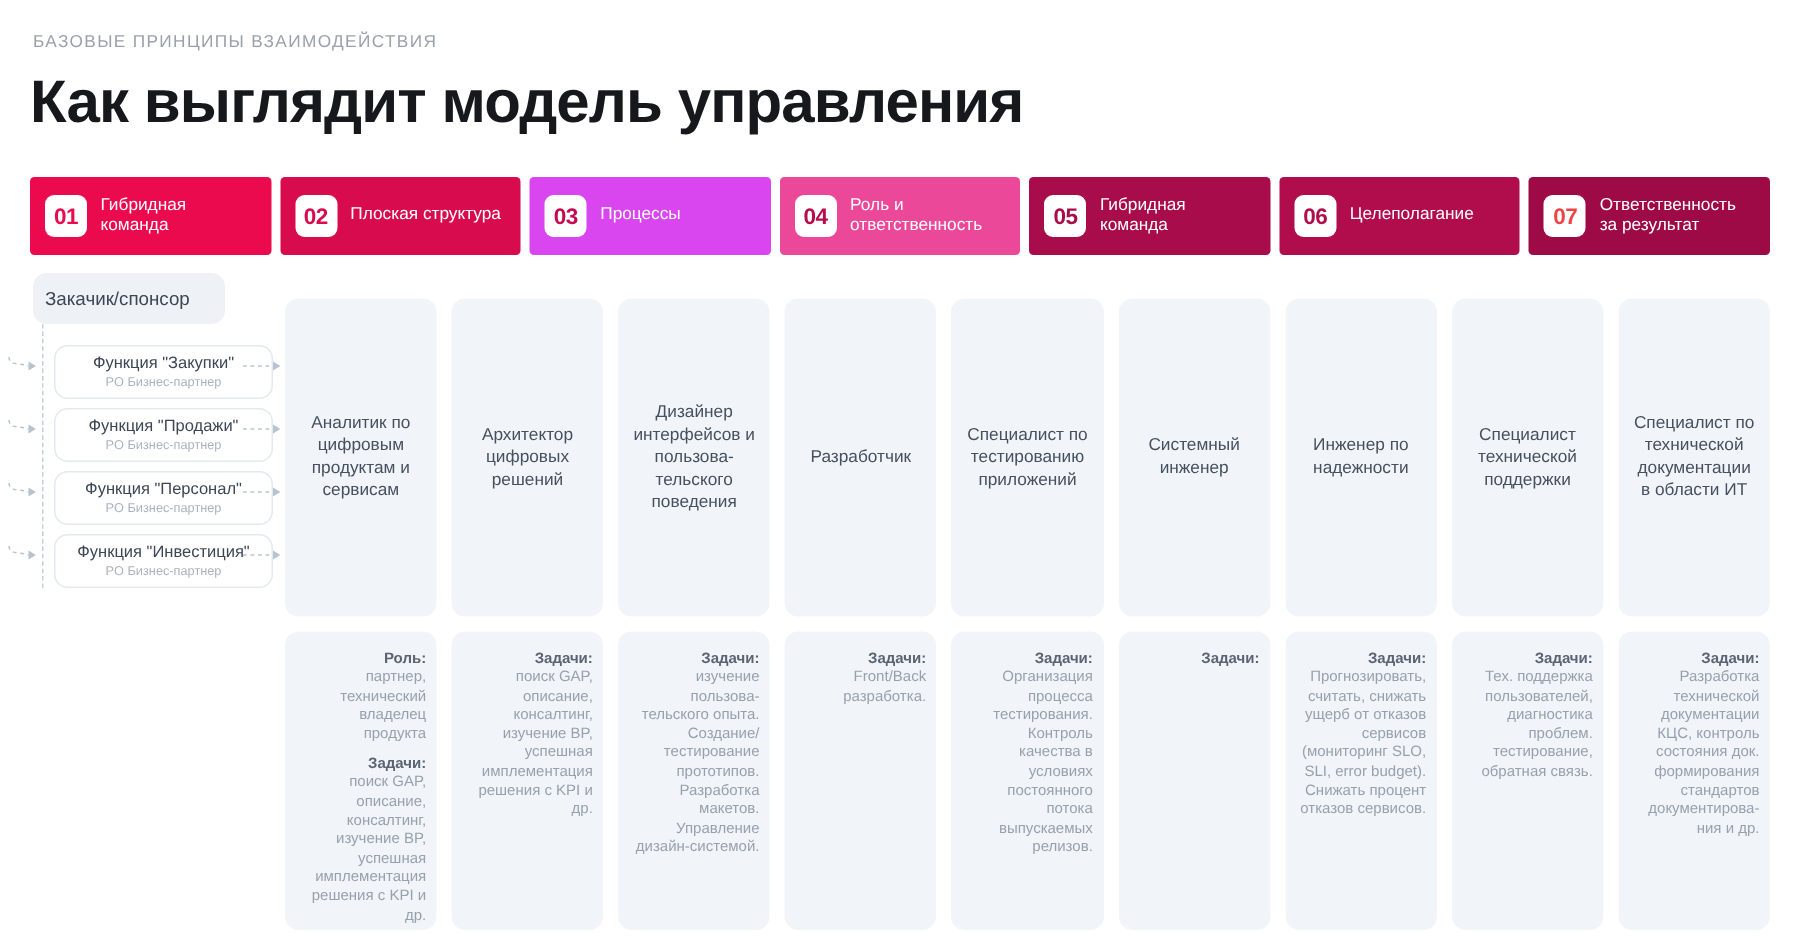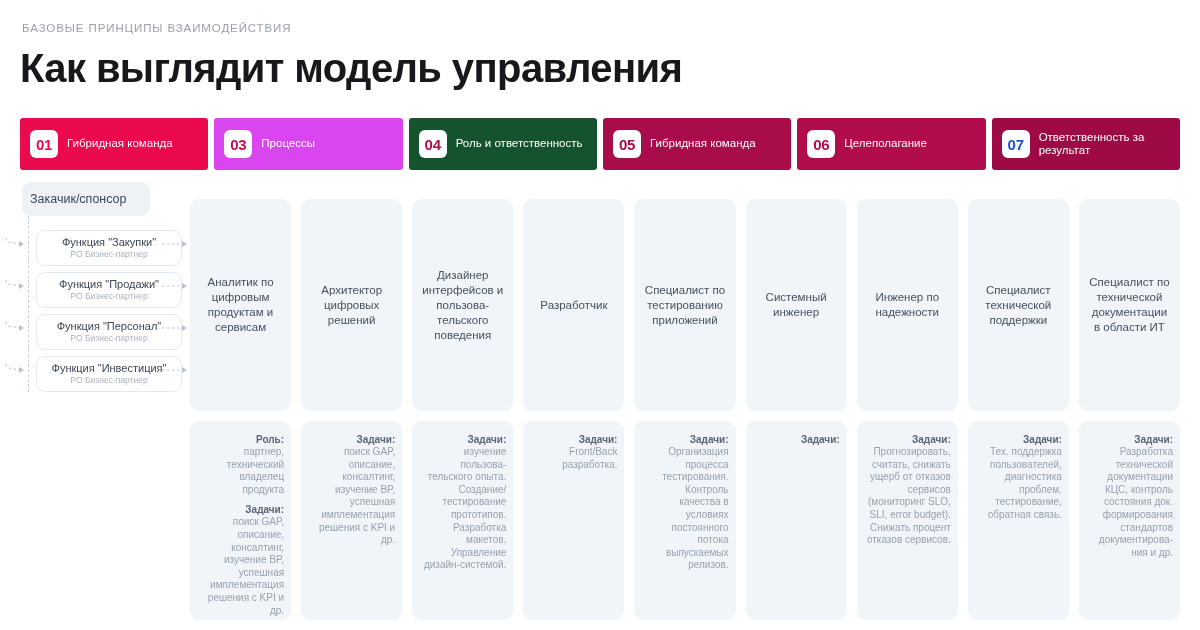--- a/index.html
+++ b/index.html
@@ -100,38 +100,42 @@
 <div class="page">
 
   <div class="eyebrow">БАЗОВЫЕ ПРИНЦИПЫ ВЗАИМОДЕЙСТВИЯ</div>
   <div class="title">Как выглядит модель управления</div>
 
   <div class="pstrip" id="pstrip">
       <div class="pcard" style="background: rgb(236, 10, 79);">
         <div class="pnum" style="color: rgb(236, 10, 79); text-align: center;">01</div>
         <div class="plabel">Гибридная команда</div>
       </div>
+      <div class="pcard" style="background: rgb(216, 11, 79);">
+        <div class="pnum" style="color: rgb(216, 11, 79);">02</div>
+        <div class="plabel">Плоская структура</div>
+      </div>
       <div class="pcard" style="background: #d946ef;">
         <div class="pnum" style="color: rgb(197, 11, 78);">03</div>
         <div class="plabel">Процессы</div>
       </div>
-      <div class="pcard" style="background: #14532d;">
+      <div class="pcard" style="background: #ec4899;">
         <div class="pnum" style="color: rgb(182, 12, 76);">04</div>
         <div class="plabel">Роль и ответственность</div>
       </div>
       <div class="pcard" style="background: rgb(169, 12, 74);">
         <div class="pnum" style="color: rgb(169, 12, 74);">05</div>
         <div class="plabel">Гибридная команда</div>
       </div>
       <div class="pcard" style="background: rgb(177, 12, 75);">
         <div class="pnum" style="color: rgb(177, 12, 75);">06</div>
         <div class="plabel">Целеполагание</div>
       </div>
       <div class="pcard" style="background: rgb(158, 10, 69);">
-        <div class="pnum" style="color: #1d4ed8;">07</div>
+        <div class="pnum" style="color: #ef4444;">07</div>
         <div class="plabel">Ответственность за результат</div>
       </div>
     </div>
 
   <div class="body">
 
     <div class="stake">
       <div class="sponsor">
         <span>Закачик/спонсор</span>
       </div>

